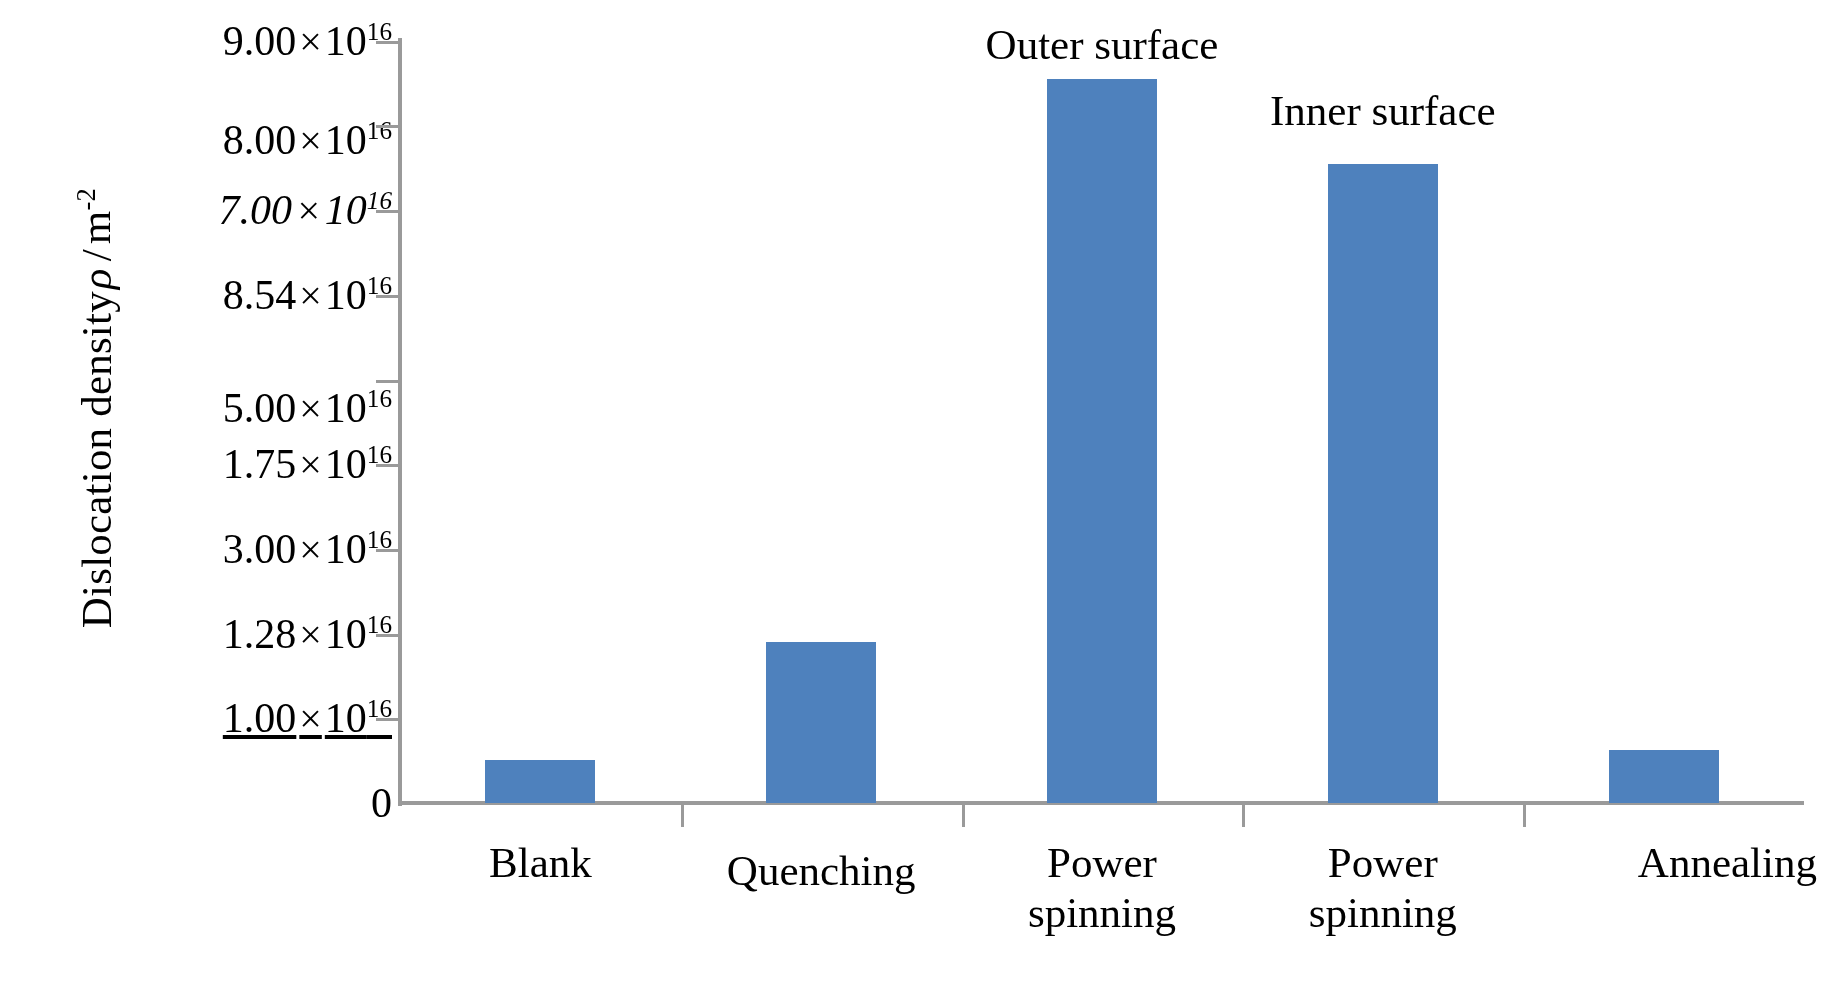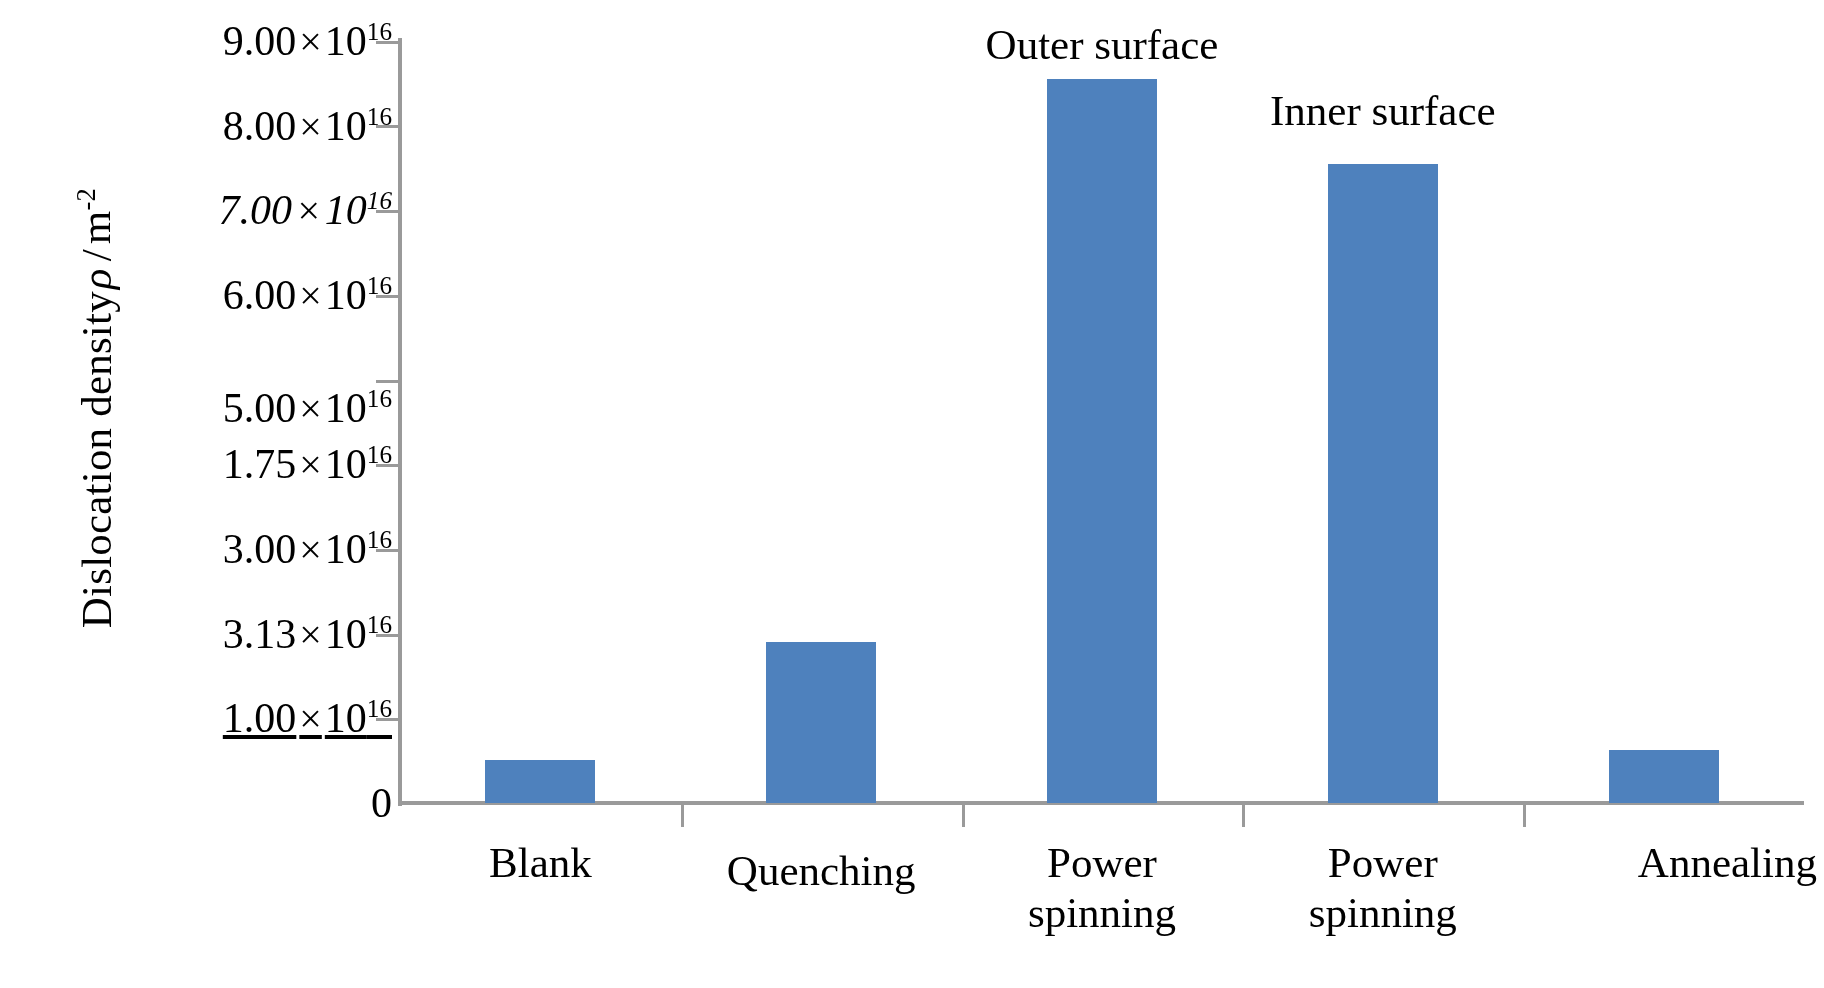--- a/index.html
+++ b/index.html
@@ -104,33 +104,33 @@
     <span><span>m</span><sup>-2</sup></span>
   </div>
 
   <div id="y-axis-line"></div>
   <div id="x-axis-line"></div>
 
   <div id="ytick-layer">
       <div class="ytick-label" style="top: 803px;"><span>0</span></div>
       <div class="ytick-label" style="top: 718.3px; text-decoration: underline;"><span>1.00</span><span class="times">×</span><span>10</span><sup>16</sup></div>
       <div class="ytick-mark" style="top: 718.3px;"></div>
-      <div class="ytick-label" style="top: 633.6px;"><span>3.13</span><span class="times">×</span><span>10</span><sup>16</sup></div>
+      <div class="ytick-label" style="top: 633.6px;"><span>1.28</span><span class="times">×</span><span>10</span><sup>16</sup></div>
       <div class="ytick-mark" style="top: 633.6px;"></div>
       <div class="ytick-label" style="top: 548.9px;"><span>3.00</span><span class="times">×</span><span>10</span><sup>16</sup></div>
       <div class="ytick-mark" style="top: 548.9px;"></div>
       <div class="ytick-label" style="top: 464.2px;"><span>1.75</span><span class="times">×</span><span>10</span><sup>16</sup></div>
       <div class="ytick-mark" style="top: 464.2px;"></div>
       <div class="ytick-label" style="top: 379.5px; margin-top: 28px;"><span>5.00</span><span class="times">×</span><span>10</span><sup>16</sup></div>
       <div class="ytick-mark" style="top: 379.5px;"></div>
-      <div class="ytick-label" style="top: 294.8px;"><span>6.00</span><span class="times">×</span><span>10</span><sup>16</sup></div>
+      <div class="ytick-label" style="top: 294.8px;"><span>8.54</span><span class="times">×</span><span>10</span><sup>16</sup></div>
       <div class="ytick-mark" style="top: 294.8px;"></div>
       <div class="ytick-label" style="top: 210.1px; font-style: italic;"><span>7.00</span><span class="times">×</span><span>10</span><sup>16</sup></div>
       <div class="ytick-mark" style="top: 210.1px;"></div>
-      <div class="ytick-label" style="top: 126px;"><span>8.00</span><span class="times">×</span><span>10</span><sup>16</sup></div>
+      <div class="ytick-label" style="top: 140px;"><span>8.00</span><span class="times">×</span><span>10</span><sup>16</sup></div>
       <div class="ytick-mark" style="top: 125.4px;"></div>
       <div class="ytick-label" style="top: 40.7px;"><span>9.00</span><span class="times">×</span><span>10</span><sup>16</sup></div>
       <div class="ytick-mark" style="top: 40.7px;"></div>
     </div>
   <div id="xtick-layer">
       <div class="xtick-mark" style="left: 680.8px;"></div>
       <div class="xtick-mark" style="left: 961.6px;"></div>
       <div class="xtick-mark" style="left: 1242.4px;"></div>
       <div class="xtick-mark" style="left: 1523.2px;"></div>
     </div>

